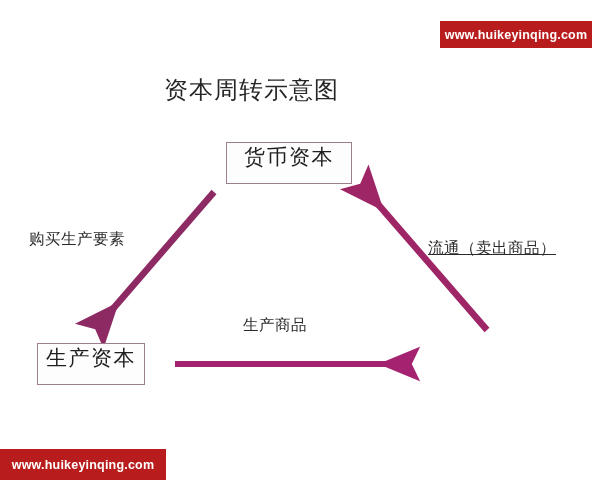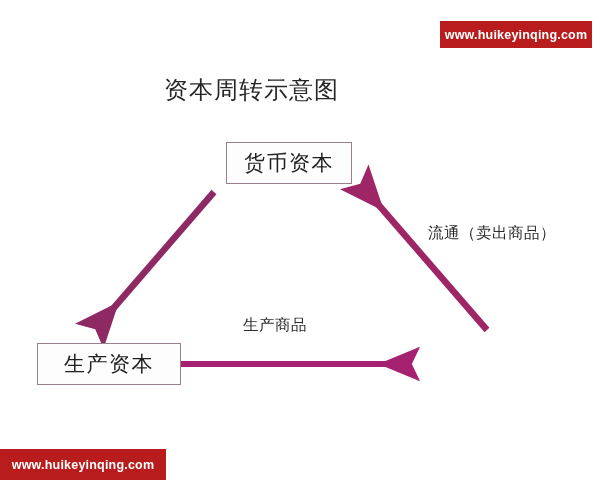--- a/index.html
+++ b/index.html
@@ -58,37 +58,37 @@
     letter-spacing: 1px;
     font-family: "DejaVu Sans", "Liberation Sans", sans-serif;
   }
   
   .node {
     position: absolute;
     box-sizing: border-box;
     border: 1.5px solid #9b7f8e;
     background: #fdfdfd;
     display: flex;
-    align-items: center;
+    align-items: flex-start;
     justify-content: center;
     font-size: 21px;
     color: #1f1f1f;
     letter-spacing: 1.5px;
     font-family: "DejaVu Sans", "Liberation Sans", sans-serif;
   }
   #node-money {
     left: 226px;
     top: 142px;
     width: 126px;
     height: 42px;
   }
   #node-production {
     left: 37px;
     top: 343px;
-    width: 144px;
+    width: 108px;
     height: 42px;
   }
   #node-commodity {
     left: 413px;
     top: 343px;
     width: 127px;
     height: 42px;
   }
   
   .edge-label {
@@ -98,21 +98,22 @@
     white-space: nowrap;
     letter-spacing: 0.5px;
     font-family: "DejaVu Sans", "Liberation Sans", sans-serif;
   }
   #label-buy {
     left: 29px;
     top: 229px;
   }
   #label-circulate {
     left: 428px;
-    top: 223px;
+    top: 238px;
+    text-decoration: underline;
   }
   #label-produce {
     left: 243px;
     top: 315px;
     text-align: right;
   }
   
   #arrow-layer {
     position: absolute;
     left: 0;
@@ -150,20 +151,21 @@
 
   <div class="node" id="node-money">
     <span>货币资本</span>
   </div>
 
   <div class="node" id="node-production">
     <span>生产资本</span>
   </div>
 
 
+  <div class="edge-label" id="label-buy">购买生产要素</div>
 
   <div class="edge-label" id="label-produce">生产商品</div>
 
   <div class="edge-label" id="label-circulate">流通（卖出商品）</div>
 
   <div class="watermark" id="watermark-top">www.huikeyinqing.com</div>
 
   <div class="watermark" id="watermark-bottom">www.huikeyinqing.com</div>
 
 </div>

